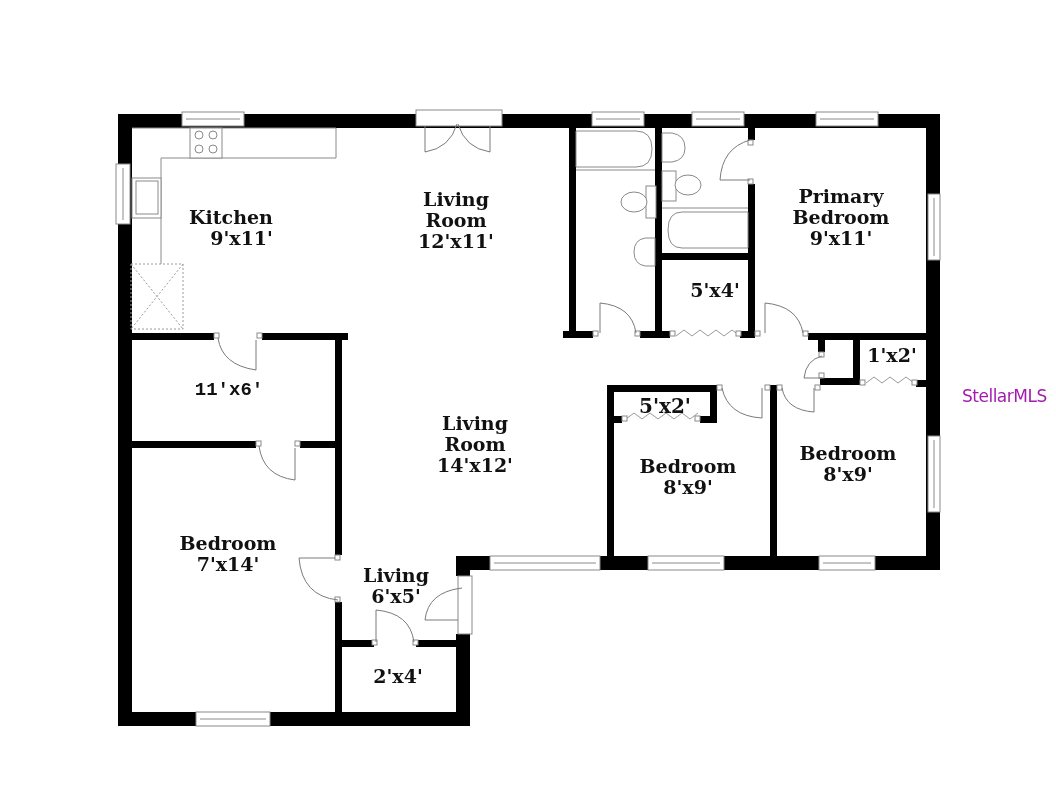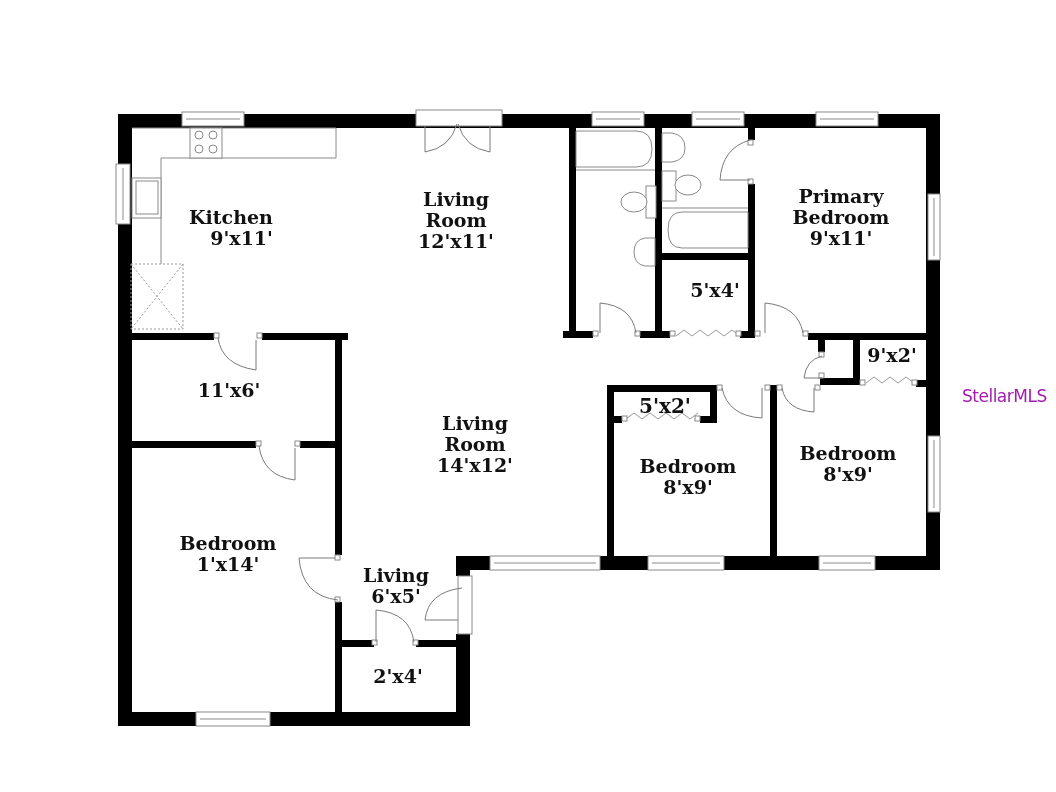--- a/index.html
+++ b/index.html
@@ -259,24 +259,24 @@
   <span>Primary</span>
   <span>Bedroom</span>
   <span>9'x11'</span>
 </div>
 
 <div class="label" style="left:706px; top:280px;margin-left:9px;">
   <span>5'x4'</span>
 </div>
 
 <div class="label" style="left:892px; top:345px;">
-  <span>9'x2'</span>
-</div>
-
-<div class="label" style="left:229px; top:380px;">
+  <span>1'x2'</span>
+</div>
+
+<div class="label" style="left:229px; top:380px;font-family:Liberation Mono, monospace;">
   <span>11'x6'</span>
 </div>
 
 <div class="label" style="left:475px; top:413px;">
   <span>Living</span>
   <span>Room</span>
   <span>14'x12'</span>
 </div>
 
 <div class="label small" style="left:665px; top:396px;">
@@ -288,21 +288,21 @@
   <span>8'x9'</span>
 </div>
 
 <div class="label" style="left:848px; top:443px;">
   <span>Bedroom</span>
   <span>8'x9'</span>
 </div>
 
 <div class="label" style="left:228px; top:533px;">
   <span>Bedroom</span>
-  <span>1'x14'</span>
+  <span>7'x14'</span>
 </div>
 
 <div class="label" style="left:396px; top:565px;">
   <span>Living</span>
   <span>6'x5'</span>
 </div>
 
 <div class="label" style="left:398px; top:666px;">
   <span>2'x4'</span>
 </div>

